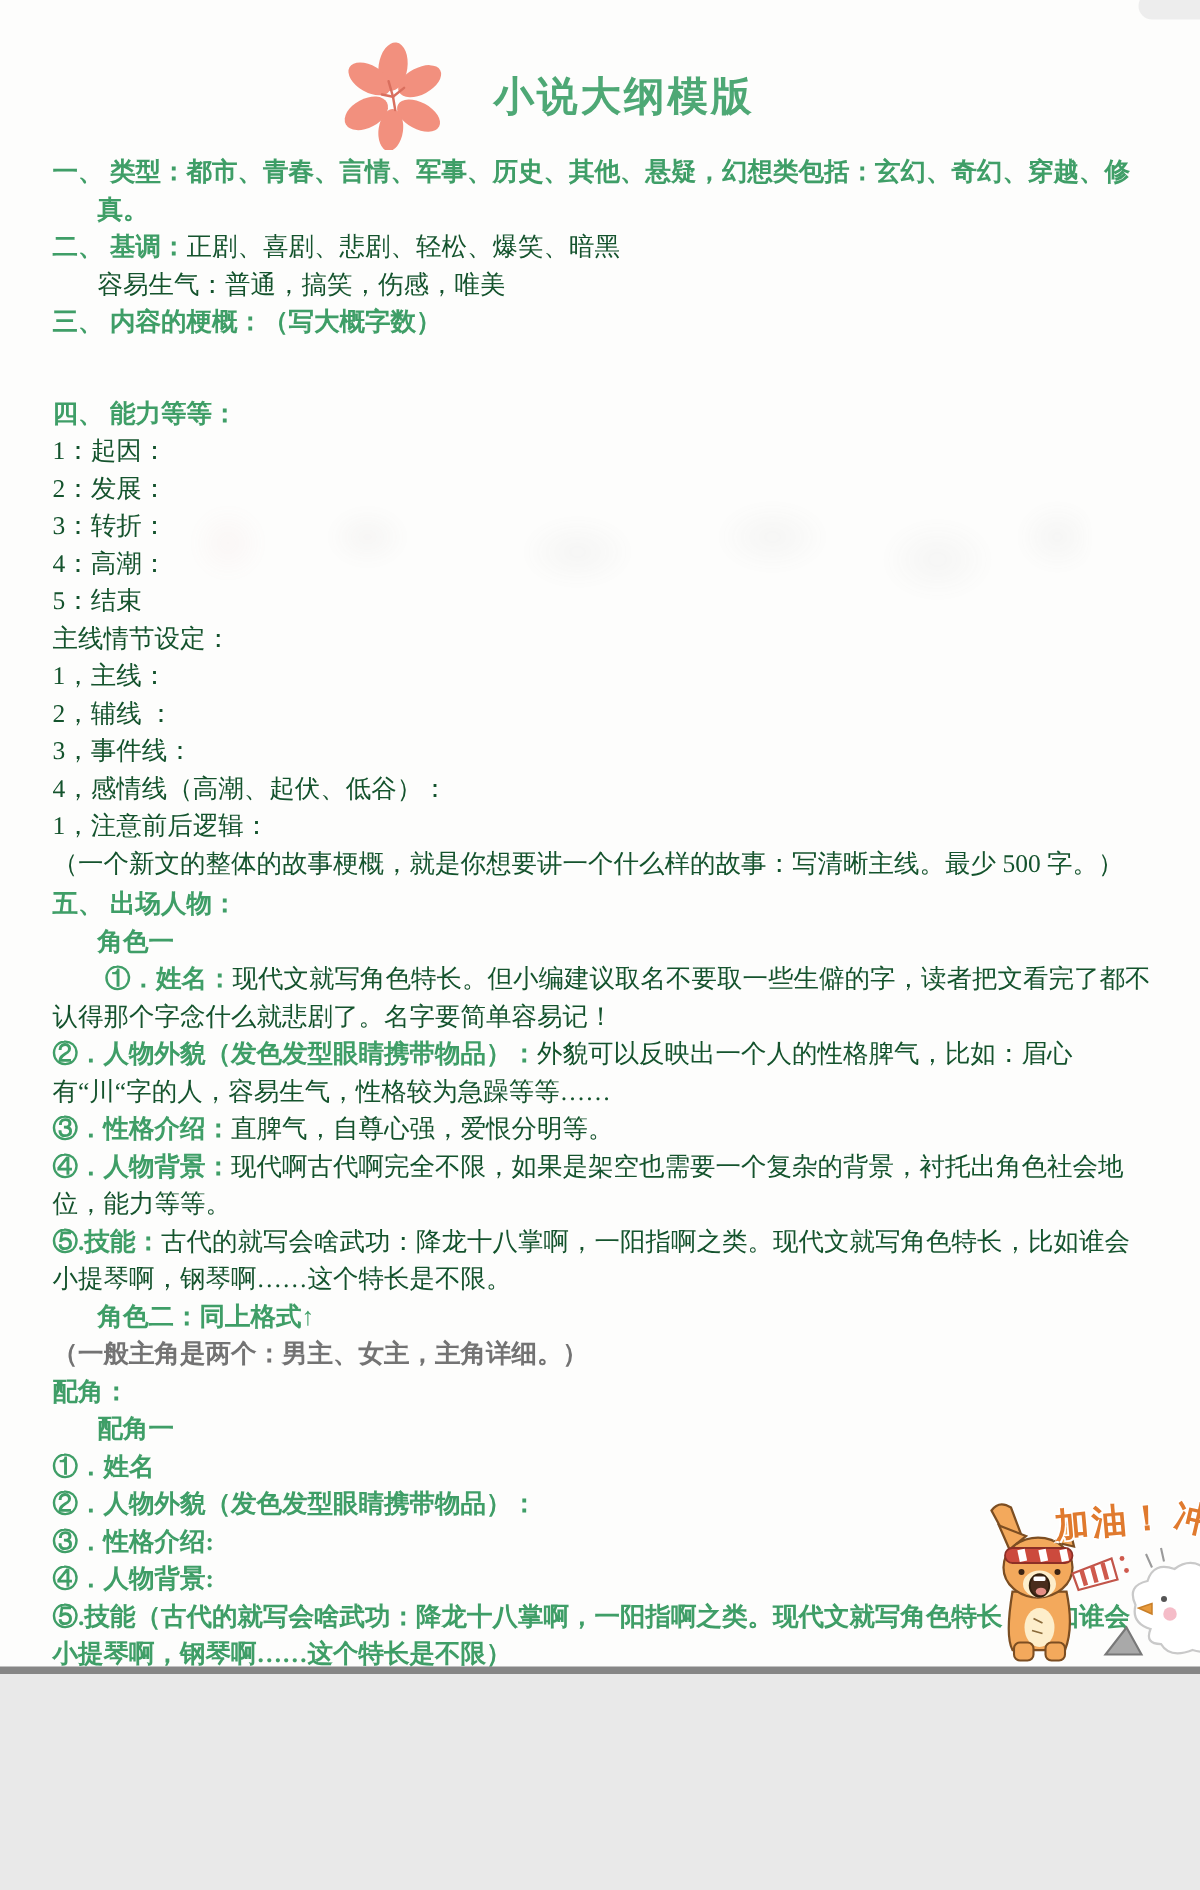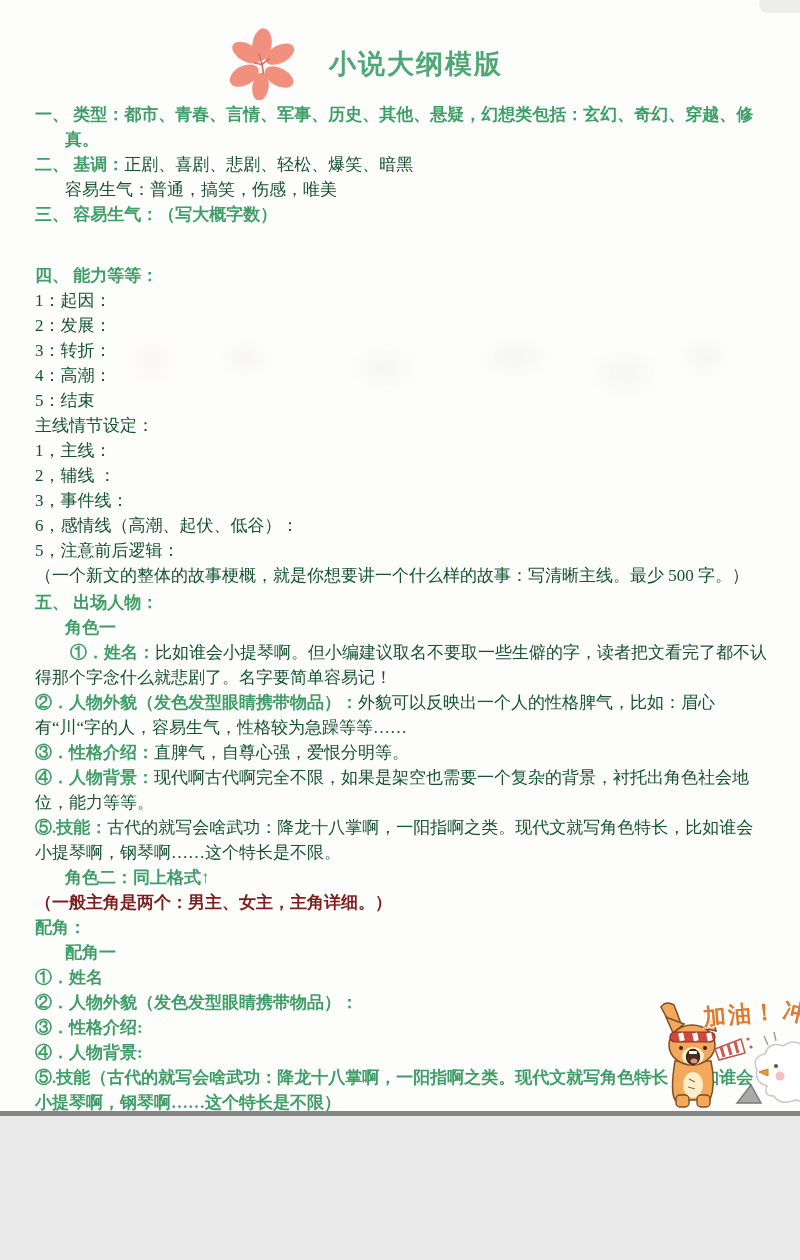--- a/index.html
+++ b/index.html
@@ -20,21 +20,21 @@
   .doc{
     position:absolute;top:102px;left:35px;width:735px;
     font-size:17px;line-height:25px;
   }
   .line{min-height:25px;}
   .hang{padding-left:30px;text-indent:-30px;}
   .ind{margin-left:30px;}
   .fi{text-indent:35px;}
   .seg-g{color:#3f9e67;font-weight:bold;}
   .seg-k{color:#14532d;font-weight:normal;}
-  .seg-r{color:#7f1d1d;font-weight:bold;}
+  .seg-r{color:#737373;font-weight:bold;}
   
   .mid-watermark{
     position:absolute;top:298px;left:185px;width:540px;height:150px;
     opacity:.05;filter:blur(4px);pointer-events:none;
     background:
       radial-gradient(40px 30px at 60px 60px,#7b6f6f 0%,transparent 70%),
       radial-gradient(55px 35px at 200px 70px,#6e6e6e 0%,transparent 70%),
       radial-gradient(55px 35px at 330px 60px,#6e6e6e 0%,transparent 70%),
       radial-gradient(55px 40px at 440px 75px,#6e6e6e 0%,transparent 70%),
       radial-gradient(40px 35px at 520px 60px,#6e6e6e 0%,transparent 70%);
@@ -97,37 +97,37 @@
 
   <div class="page-title">小说大纲模版</div>
 
   <div class="mid-watermark"></div>
   <div class="mid-watermark-pink"></div>
 
   <div class="doc">
       <div class="line hang"><span class="seg-g">一、 类型：都市、青春、言情、军事、历史、其他、悬疑，幻想类包括：玄幻、奇幻、穿越、修真。</span></div>
       <div class="line"><span class="seg-g">二、 基调：</span><span class="seg-k">正剧、喜剧、悲剧、轻松、爆笑、暗黑</span></div>
       <div class="line ind"><span class="seg-k">容易生气：普通，搞笑，伤感，唯美</span></div>
-      <div class="line"><span class="seg-g">三、 容易生气：（写大概字数）</span></div>
+      <div class="line"><span class="seg-g">三、 内容的梗概：（写大概字数）</span></div>
       <div class="line" style="margin-top: 36px;"><span class="seg-g">四、 能力等等：</span></div>
       <div class="line"><span class="seg-k">1：起因：</span></div>
       <div class="line"><span class="seg-k">2：发展：</span></div>
       <div class="line"><span class="seg-k">3：转折：</span></div>
       <div class="line"><span class="seg-k">4：高潮：</span></div>
       <div class="line"><span class="seg-k">5：结束</span></div>
       <div class="line"><span class="seg-k">主线情节设定：</span></div>
       <div class="line"><span class="seg-k">1，主线：</span></div>
       <div class="line"><span class="seg-k">2，辅线 ：</span></div>
       <div class="line"><span class="seg-k">3，事件线：</span></div>
-      <div class="line"><span class="seg-k">6，感情线（高潮、起伏、低谷）：</span></div>
-      <div class="line"><span class="seg-k">5，注意前后逻辑：</span></div>
+      <div class="line"><span class="seg-k">4，感情线（高潮、起伏、低谷）：</span></div>
+      <div class="line"><span class="seg-k">1，注意前后逻辑：</span></div>
       <div class="line"><span class="seg-k">（一个新文的整体的故事梗概，就是你想要讲一个什么样的故事：写清晰主线。最少 500 字。）</span></div>
       <div class="line" style="margin-top: 2px;"><span class="seg-g">五、 出场人物：</span></div>
       <div class="line ind"><span class="seg-g">角色一</span></div>
-      <div class="line fi"><span class="seg-g">①．姓名：</span><span class="seg-k">比如谁会小提琴啊。但小编建议取名不要取一些生僻的字，读者把文看完了都不认得那个字念什么就悲剧了。名字要简单容易记！</span></div>
+      <div class="line fi"><span class="seg-g">①．姓名：</span><span class="seg-k">现代文就写角色特长。但小编建议取名不要取一些生僻的字，读者把文看完了都不认得那个字念什么就悲剧了。名字要简单容易记！</span></div>
       <div class="line"><span class="seg-g">②．人物外貌（发色发型眼睛携带物品）：</span><span class="seg-k">外貌可以反映出一个人的性格脾气，比如：眉心有“川“字的人，容易生气，性格较为急躁等等……</span></div>
       <div class="line"><span class="seg-g">③．性格介绍：</span><span class="seg-k">直脾气，自尊心强，爱恨分明等。</span></div>
       <div class="line"><span class="seg-g">④．人物背景：</span><span class="seg-k">现代啊古代啊完全不限，如果是架空也需要一个复杂的背景，衬托出角色社会地位，能力等等。</span></div>
       <div class="line"><span class="seg-g">⑤.技能：</span><span class="seg-k">古代的就写会啥武功：降龙十八掌啊，一阳指啊之类。现代文就写角色特长，比如谁会小提琴啊，钢琴啊……这个特长是不限。</span></div>
       <div class="line ind"><span class="seg-g">角色二：同上格式↑</span></div>
       <div class="line"><span class="seg-r">（一般主角是两个：男主、女主，主角详细。）</span></div>
       <div class="line"><span class="seg-g">配角：</span></div>
       <div class="line ind"><span class="seg-g">配角一</span></div>
       <div class="line"><span class="seg-g">①．姓名</span></div>
       <div class="line"><span class="seg-g">②．人物外貌（发色发型眼睛携带物品）：</span></div>

